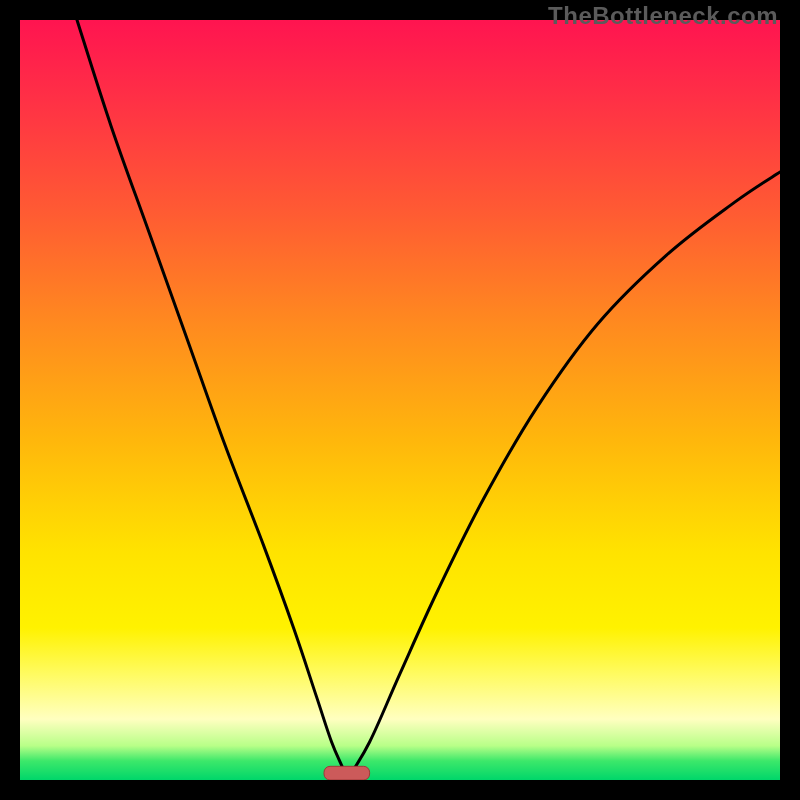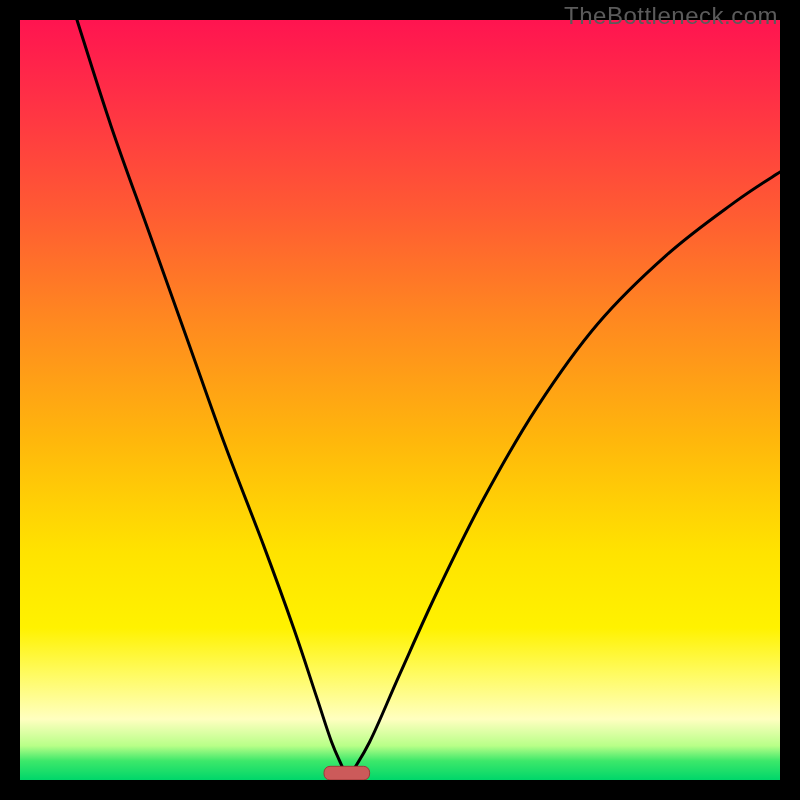--- a/index.html
+++ b/index.html
@@ -25,21 +25,21 @@
     width: 760px;
     height: 760px;
   }
   .watermark {
     position: absolute;
     top: 2px;
     right: 22px;
     color: #5b5b5b;
     font-size: 24px;
     letter-spacing: 0.5px;
-    font-weight: 400;
+    font-weight: 700;
     z-index: 10;
   }
 </style>
 </head>
 <body>
 
 <div class="watermark">TheBottleneck.com</div>
 
 <div class="frame">
   <svg class="plot-area" viewBox="0 0 760 760" preserveAspectRatio="none">

